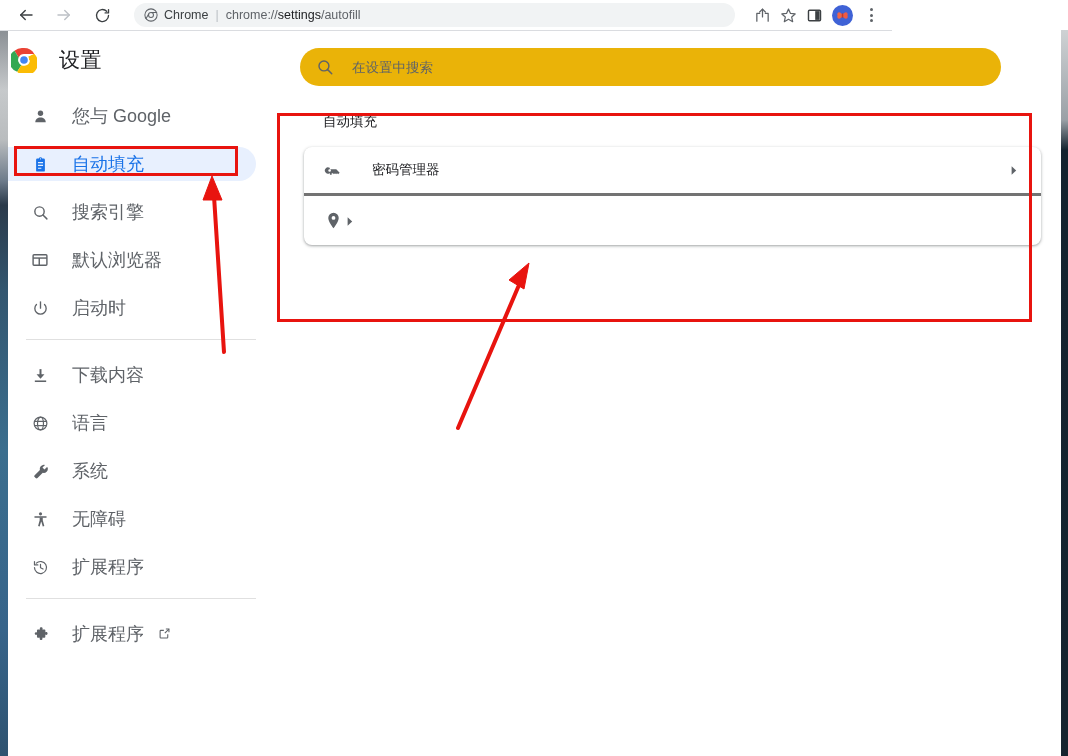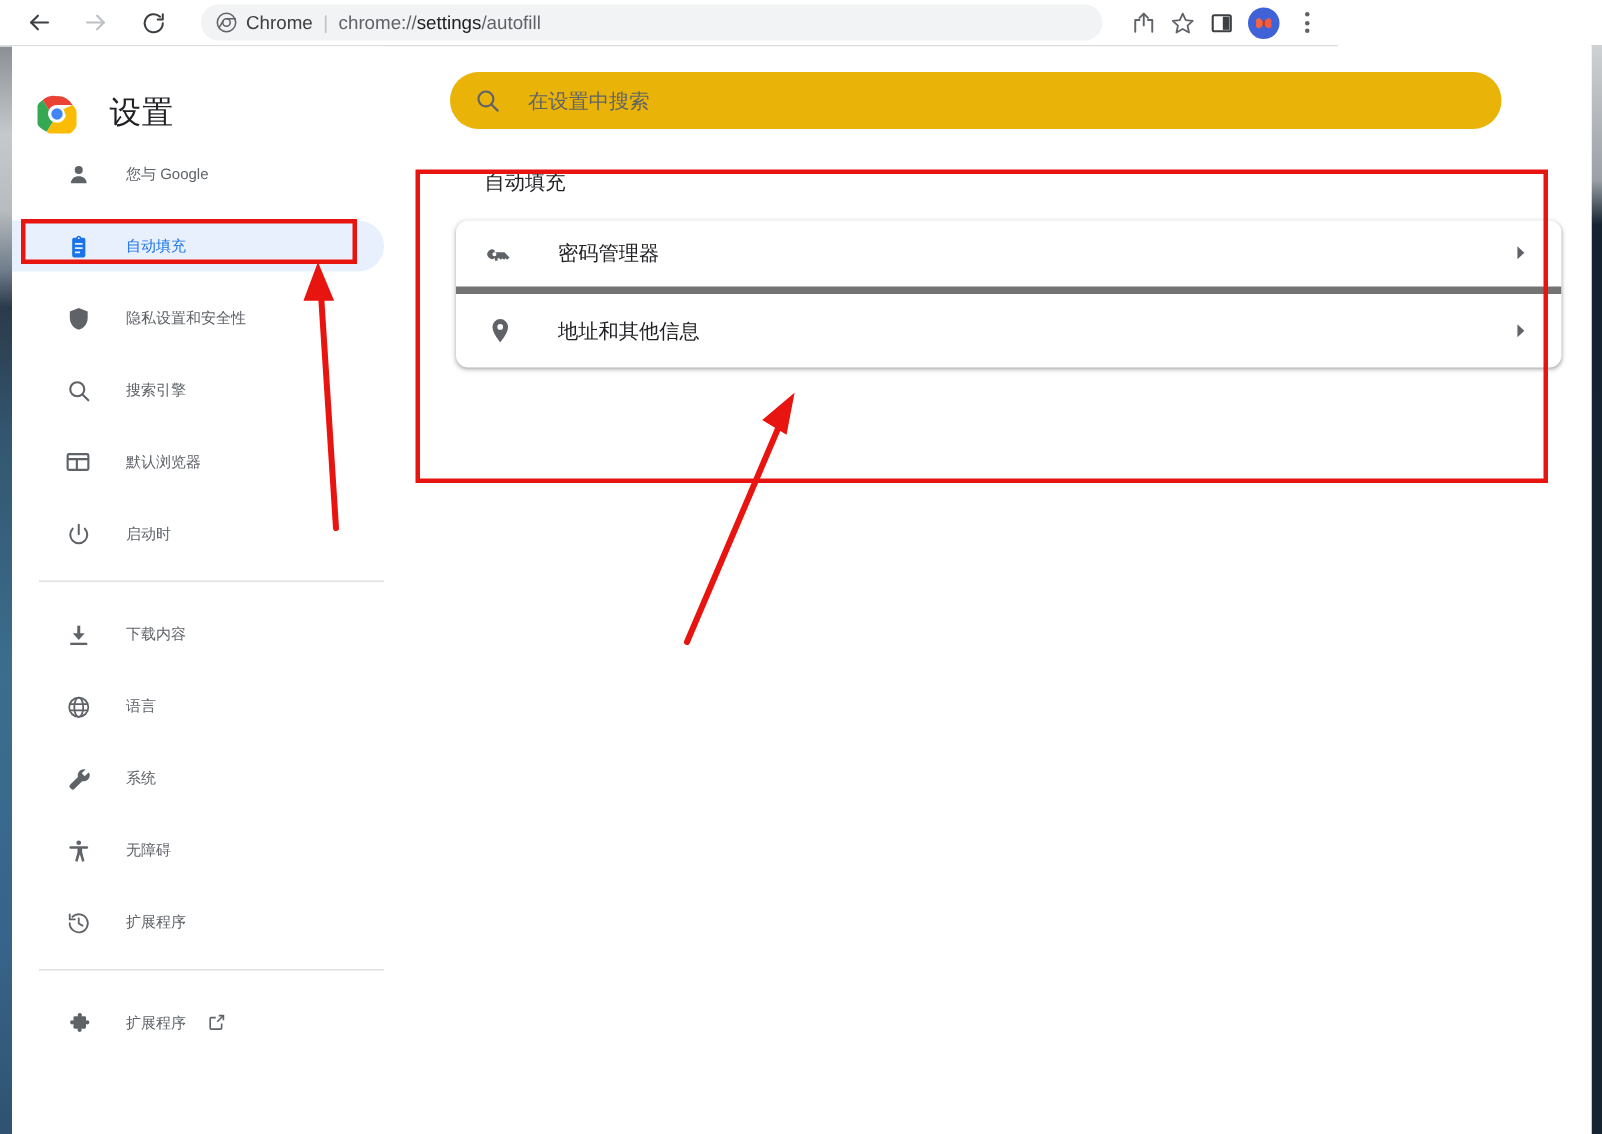--- a/index.html
+++ b/index.html
@@ -56,29 +56,29 @@
     display: flex; align-items: center; justify-content: center;
     margin: 0 5px;
   }
   .menu-dots { width: 26px; height: 26px; display: flex; flex-direction: column; align-items: center; justify-content: center; gap: 2.5px; margin-right: 8px; }
   .menu-dots i { width: 3px; height: 3px; border-radius: 50%; background: #5f6368; display: block; }
 
   
   .page { position: absolute; left: 8px; top: 31px; right: 7px; bottom: 0; background: #fff; }
 
   .sidebar { position: absolute; left: 0; top: 0; width: 248px; height: 100%; background: #fff; }
-  .settings-header { display: flex; align-items: flex-end; height: 58px; padding-left: 17px; }
+  .settings-header { display: flex; align-items: center; height: 58px; padding-left: 3px; }
   .chrome-logo { width: 26px; height: 26px; flex: 0 0 auto; }
   .settings-title { font-size: 21px; color: #202124; margin-left: 22px; letter-spacing: .5px; }
 
   .nav-list { margin-top: 10px; }
   .nav-item {
     position: relative; display: flex; align-items: center;
-    height: 34px; margin-bottom: 14px; padding-left: 34px;
-    color: #5f6368; font-size: 10px;
+    height: 34px; margin-bottom: 14px; padding-left: 22px;
+    color: #5f6368; font-size: 18px;
     border-top-right-radius: 17px; border-bottom-right-radius: 17px;
   }
   .nav-item .ico { width: 20px; height: 20px; flex: 0 0 auto; display: flex; align-items: center; justify-content: center; color: #5f6368; }
   .nav-item .lbl { margin-left: 22px; white-space: nowrap; }
   .nav-item.selected { background: #e8f0fe; color: #1a73e8; }
   .nav-item.selected .ico { color: #1a73e8; }
   .nav-item.selected .lbl { color: #1a73e8; }
   .ext-ico { margin-left: 14px; width: 14px; height: 14px; color: #5f6368; display: inline-flex; }
   .nav-divider { height: 1px; background: #e0e0e0; margin: 4px 0 18px 18px; }
 
@@ -98,21 +98,21 @@
 
   .section { position: absolute; left: 48px; top: 82px; width: 737px; }
   .section-title { font-size: 13.5px; color: #202124; margin-bottom: 16px; padding-left: 19px; }
   .card {
     background: #fff; border-radius: 8px;
     box-shadow: 0 1px 2px rgba(60,64,67,.30), 0 1px 3px 1px rgba(60,64,67,.15);
     overflow: hidden;
   }
   .row {
     display: flex; align-items: center; height: 49px; padding: 0 20px 0 19px;
-    border-bottom: 5px solid #737373;
+    border-bottom: 3px solid #737373;
   }
   .row:last-child { border-bottom: 0; }
   .row .ico { width: 20px; height: 20px; color: #5f6368; flex: 0 0 auto; display: flex; align-items: center; justify-content: center; }
   .row .lbl { flex: 1 1 auto; margin-left: 29px; font-size: 13.5px; color: #202124; }
   .row .chev { width: 14px; height: 14px; color: #5f6368; flex: 0 0 auto; }
 
   
   .anno { position: absolute; pointer-events: none; }
   .anno-box { border: 3px solid #e8140f; }
   #box-sidebar { left: 14px; top: 146px; width: 224px; height: 30px; }
@@ -228,28 +228,20 @@
 
         <div class="nav-item selected">
           <span class="ico">
             <svg width="17" height="17" viewBox="0 0 24 24" fill="currentColor">
               <path d="M16.5 3.5h-2.1A2.6 2.6 0 0 0 12 1.6a2.6 2.6 0 0 0-2.4 1.9H7.5A1.7 1.7 0 0 0 5.8 5.2v15.1A1.7 1.7 0 0 0 7.5 22h9a1.7 1.7 0 0 0 1.7-1.7V5.2a1.7 1.7 0 0 0-1.7-1.7zM12 3a.9.9 0 1 1 0 1.8A.9.9 0 0 1 12 3zM8.4 8.5h7.2v1.6H8.4zm0 4h7.2v1.6H8.4zm0 4h4.8v1.6H8.4z"></path>
             </svg>
           </span>
           <span class="lbl">自动填充</span>
         </div>
 
-        <div class="nav-item">
-          <span class="ico">
-            <svg width="17" height="17" viewBox="0 0 24 24" fill="currentColor">
-                <path d="M12 1.8 3.6 5.2v6.2c0 5.2 3.6 9.9 8.4 11 4.8-1.1 8.4-5.8 8.4-11V5.2z"></path>
-              </svg>
-          </span>
-          <span class="lbl">隐私设置和安全性</span>
-        </div>
 
 
         <div class="nav-item">
           <span class="ico">
             <svg width="17" height="17" viewBox="0 0 24 24" fill="none" stroke="currentColor" stroke-width="2" stroke-linecap="round">
                 <circle cx="10.6" cy="10.6" r="6.6"></circle>
                 <line x1="15.5" y1="15.5" x2="21" y2="21"></line>
               </svg>
           </span>
           <span class="lbl">搜索引擎</span>
@@ -386,21 +378,20 @@
             </span>
           </div>
 
 
           <div class="row">
             <span class="ico">
               <svg width="19" height="19" viewBox="0 0 24 24" fill="currentColor">
                   <path d="M12 2.2a6.6 6.6 0 0 0-6.6 6.6c0 5 6.6 12.9 6.6 12.9s6.6-7.9 6.6-12.9A6.6 6.6 0 0 0 12 2.2zm0 9a2.4 2.4 0 1 1 0-4.8 2.4 2.4 0 0 1 0 4.8z"></path>
                 </svg>
             </span>
-            <span class="lbl">地址和其他信息</span>
             <span class="chev">
               <svg width="13" height="13" viewBox="0 0 24 24" fill="currentColor">
                   <polygon points="8.5,4 17,12 8.5,20"></polygon>
                 </svg>
             </span>
           </div>
 
         </div>
       </div>
     </div>

